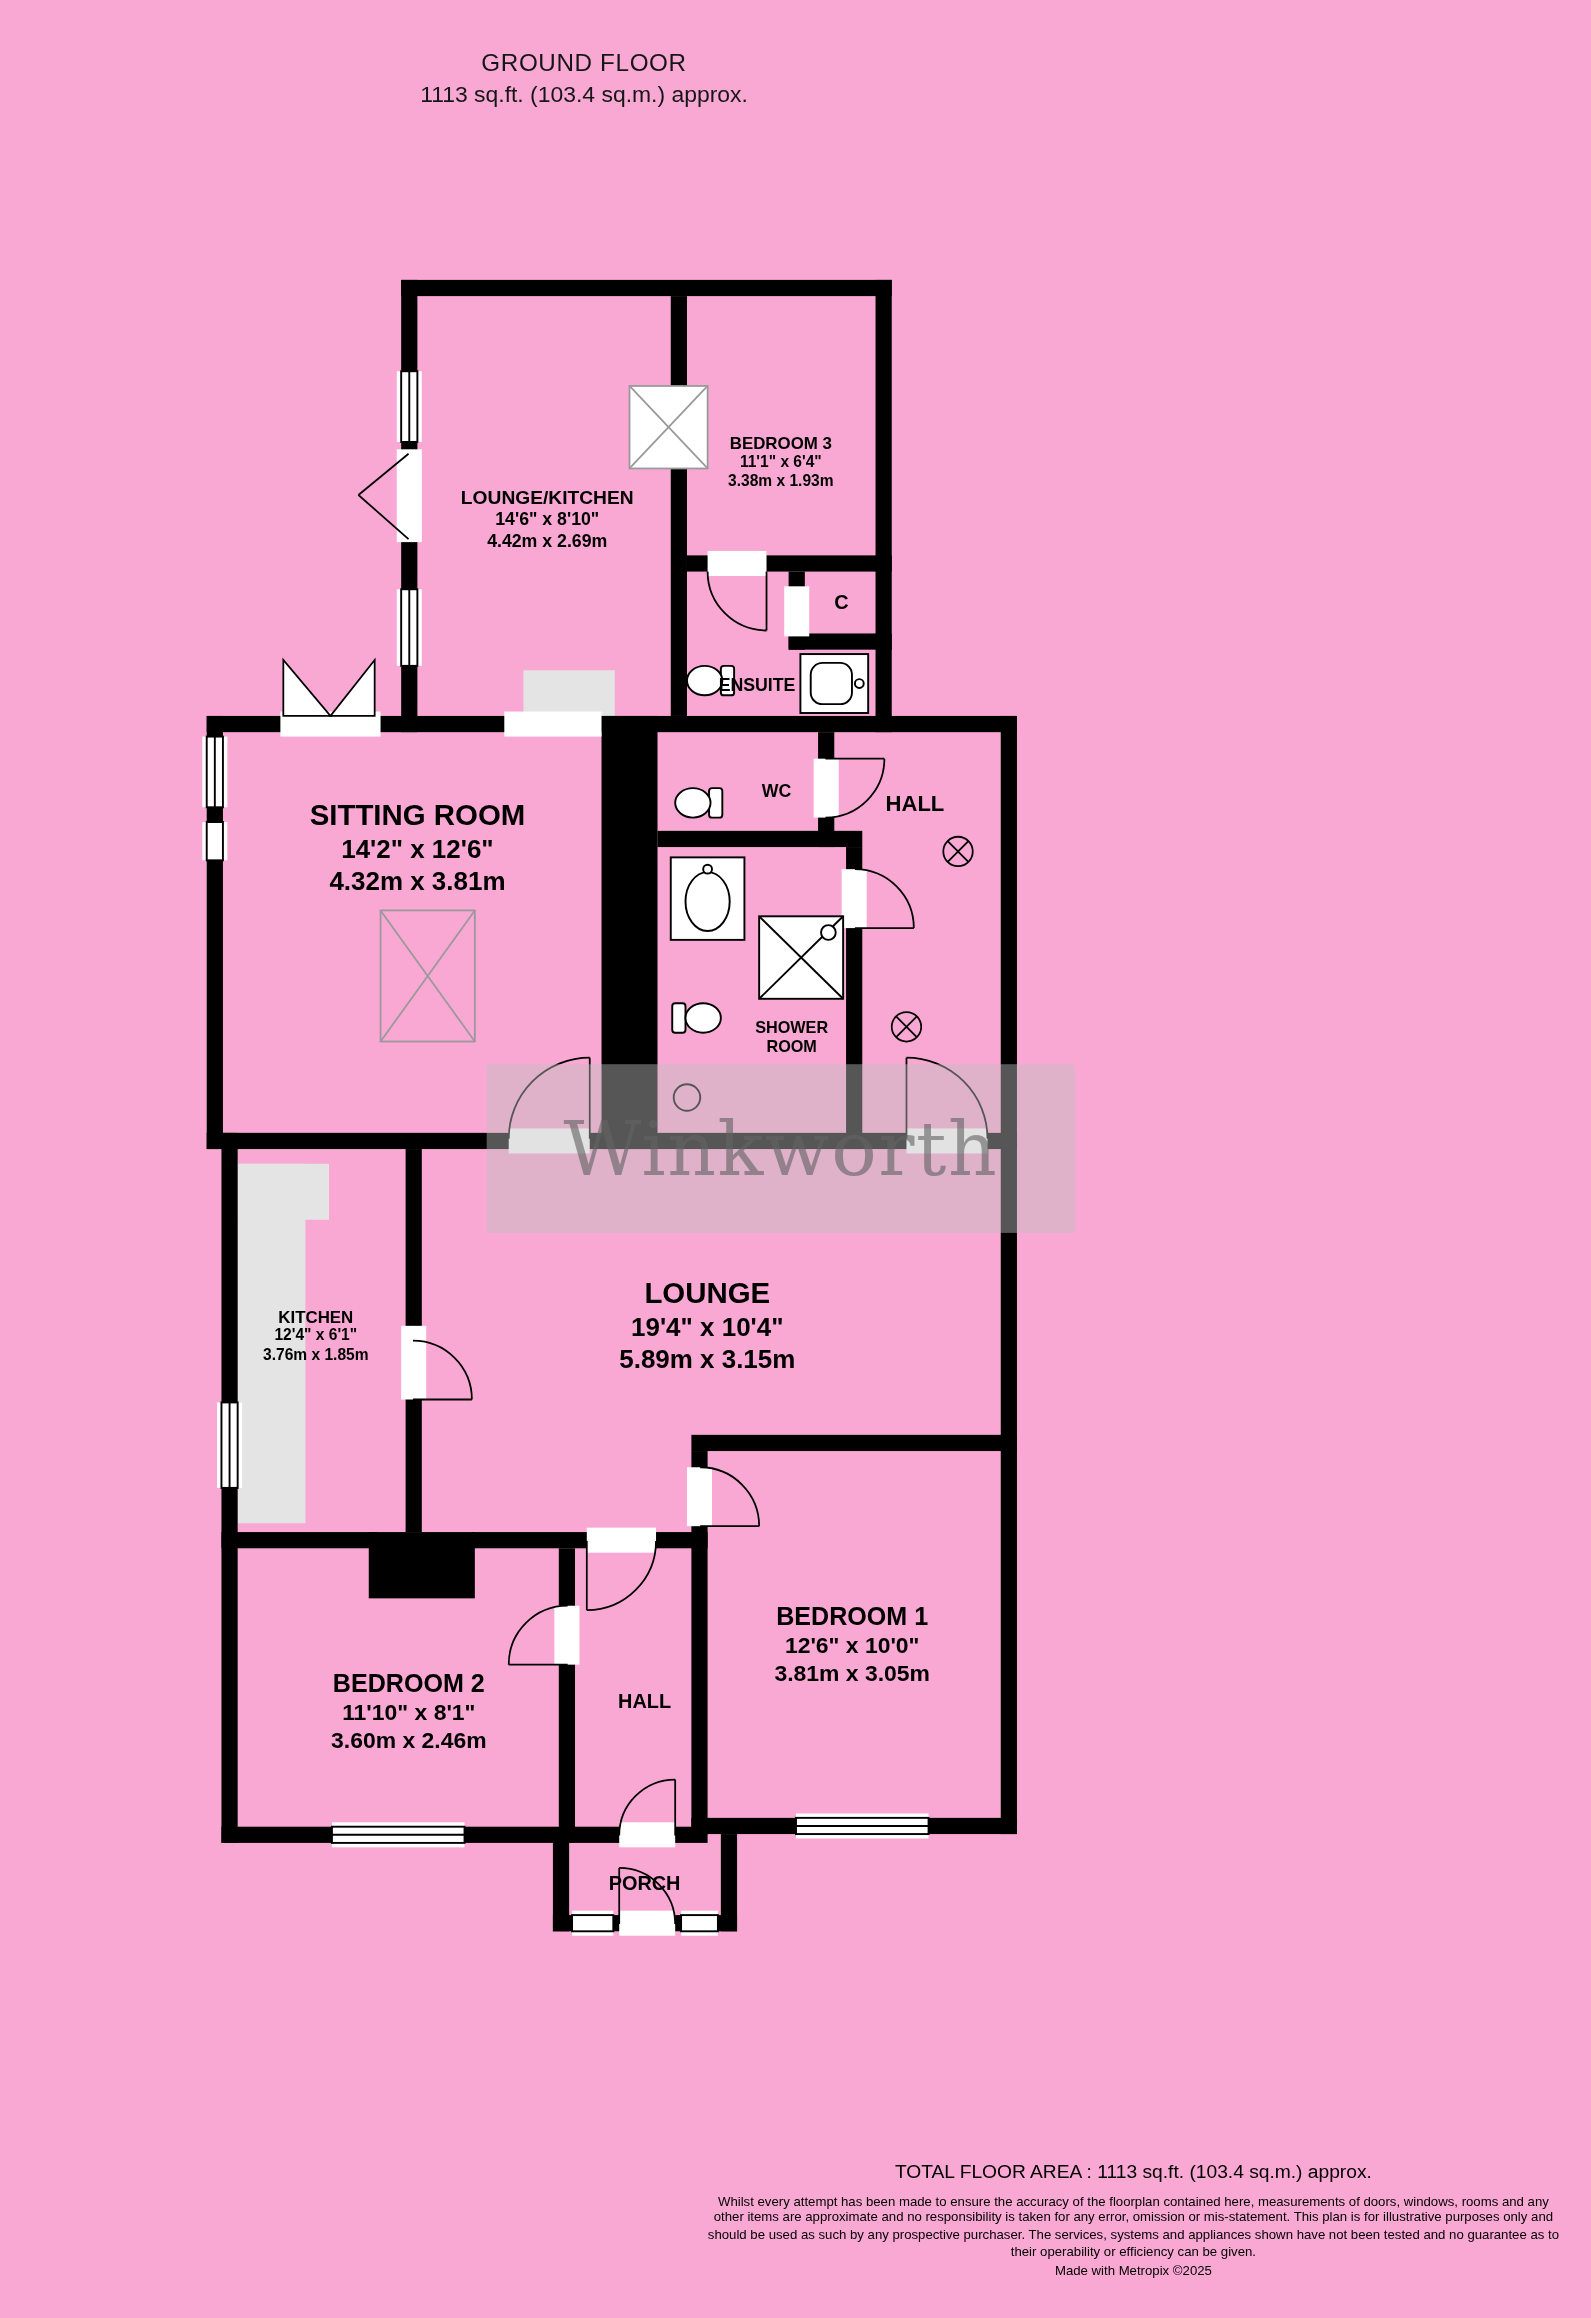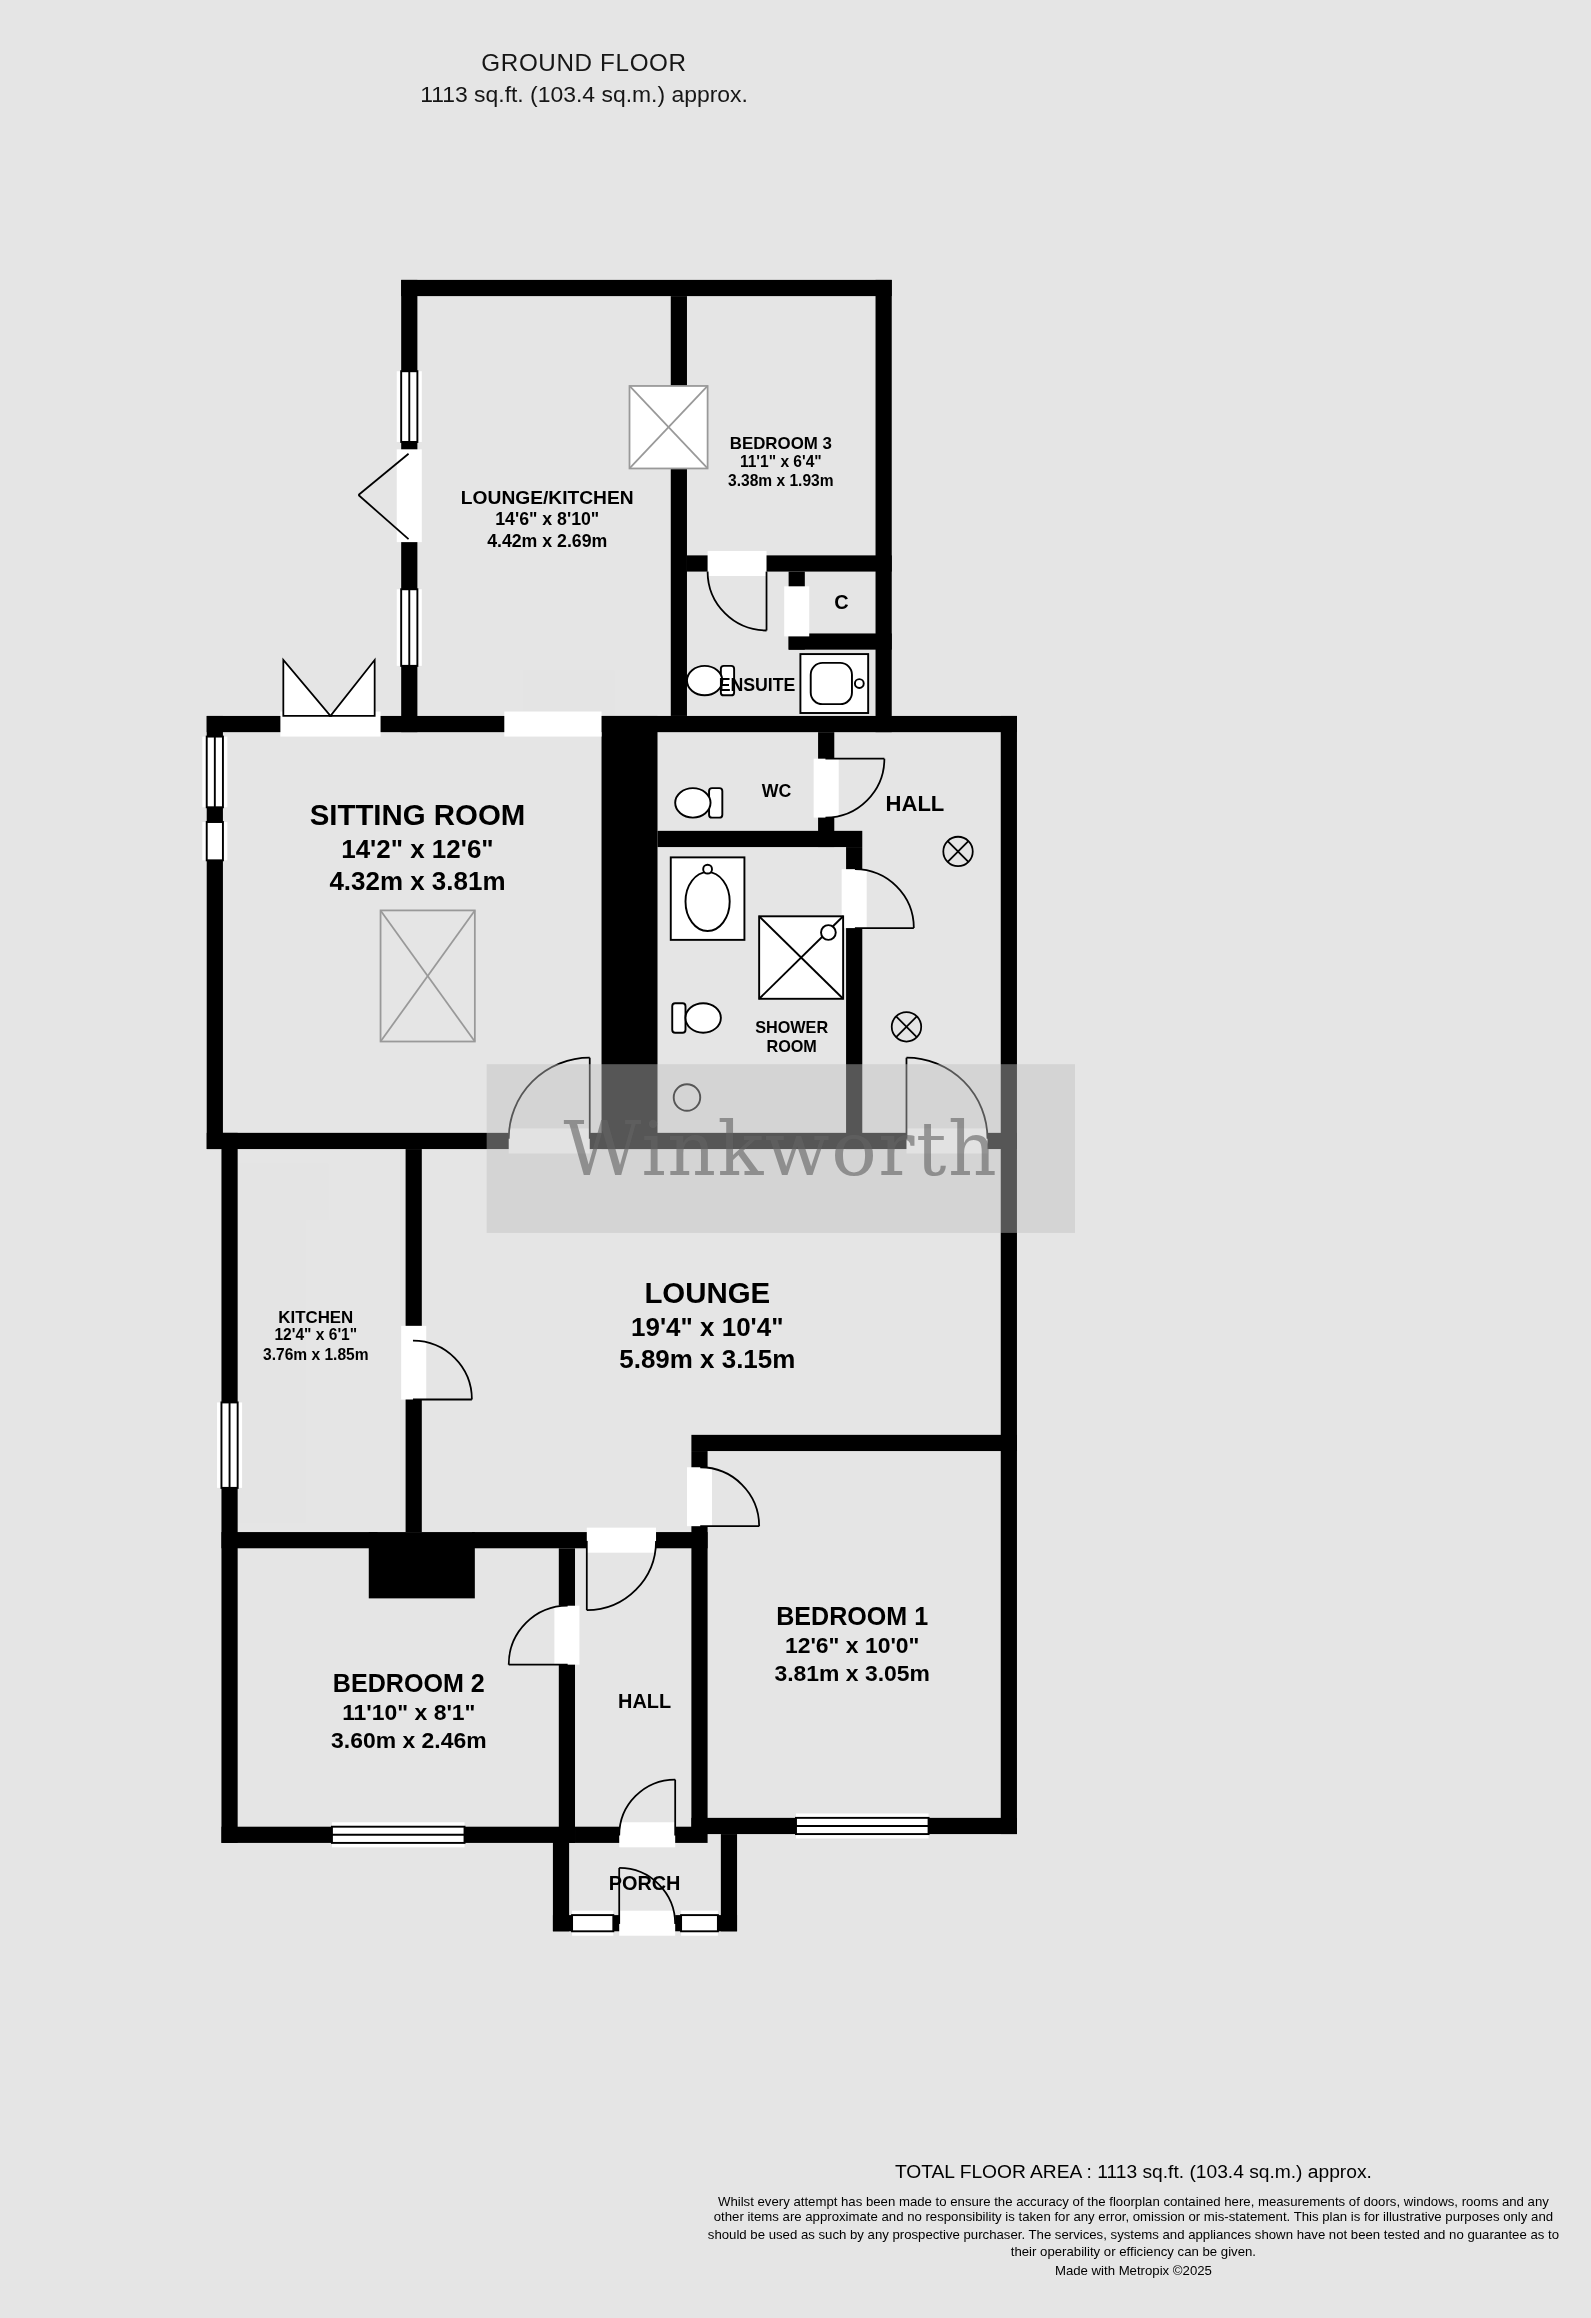--- a/index.html
+++ b/index.html
@@ -1,16 +1,16 @@
 <!DOCTYPE html>
 <html style="font-size:11px"><head>
 <meta charset="utf-8">
 <style>
   html,body{margin:0;padding:0;background:#fff;}
-  .page{position:relative;width:1591px;height:2319px;background:#e5e5e5;overflow:hidden;}
+  .page{position:relative;width:1591px;height:2319px;background:#f9a8d4;overflow:hidden;}
   .design{position:absolute;left:0;top:0;width:736px;height:1072px;
           transform:scale(2.163);transform-origin:0 0;
           font-family:"Liberation Sans",sans-serif;color:#000;}
   svg.plan{position:absolute;left:0;top:0;z-index:1;}
   .label{position:absolute;transform:translate(-50%,-50%);text-align:center;
          font-weight:700;color:#000;line-height:1.2;white-space:nowrap;z-index:10;}
   .lg .nm{font-size:13.6px;} .lg .dm{font-size:12px;}
   .md .nm{font-size:11.6px;} .md .dm{font-size:10.6px;}
   .sm .nm{font-size:8.9px;} .sm .dm{font-size:8.2px;}
   .xs .nm{font-size:7.8px;} .xs .dm{font-size:7.2px;}

